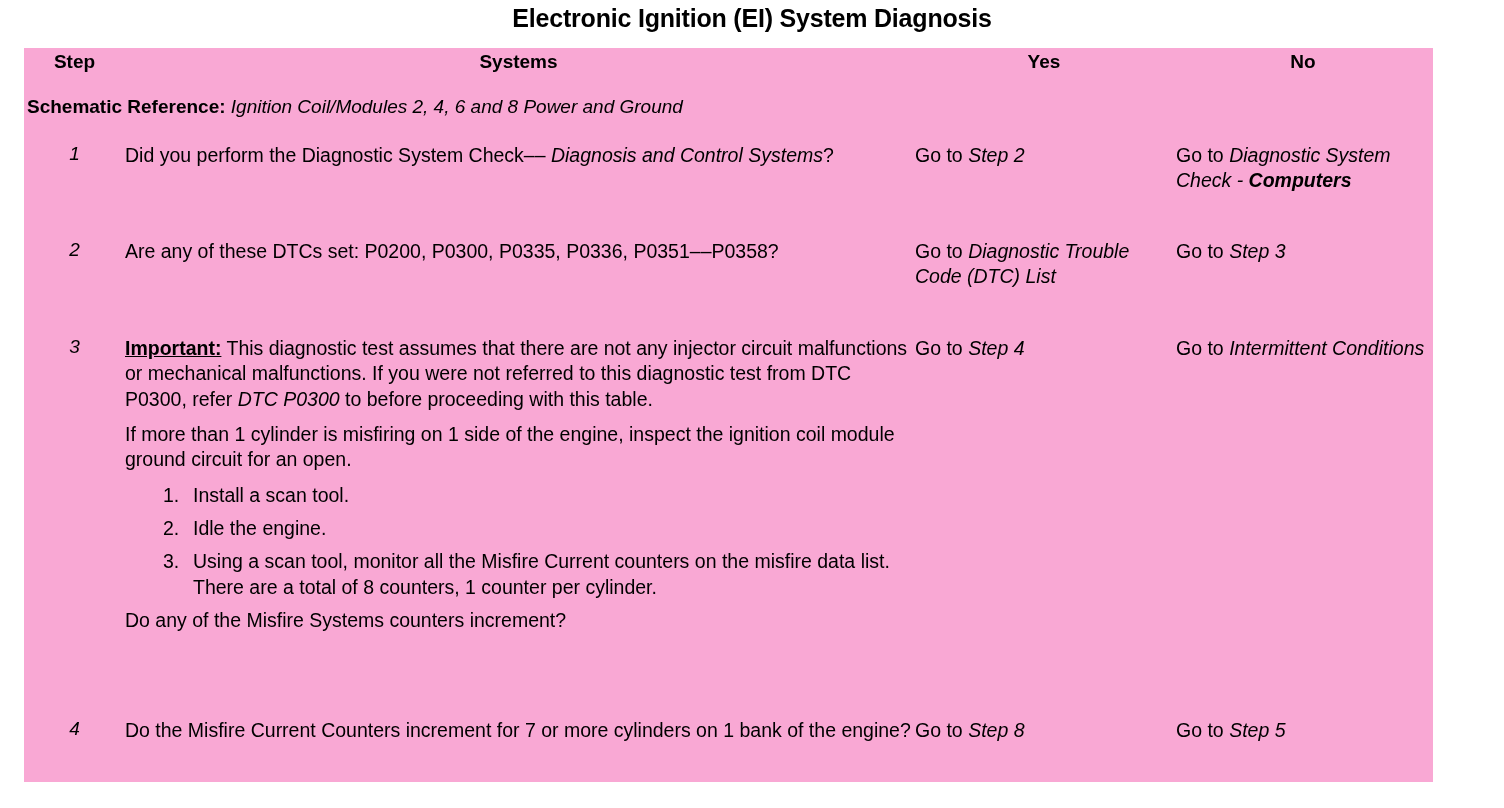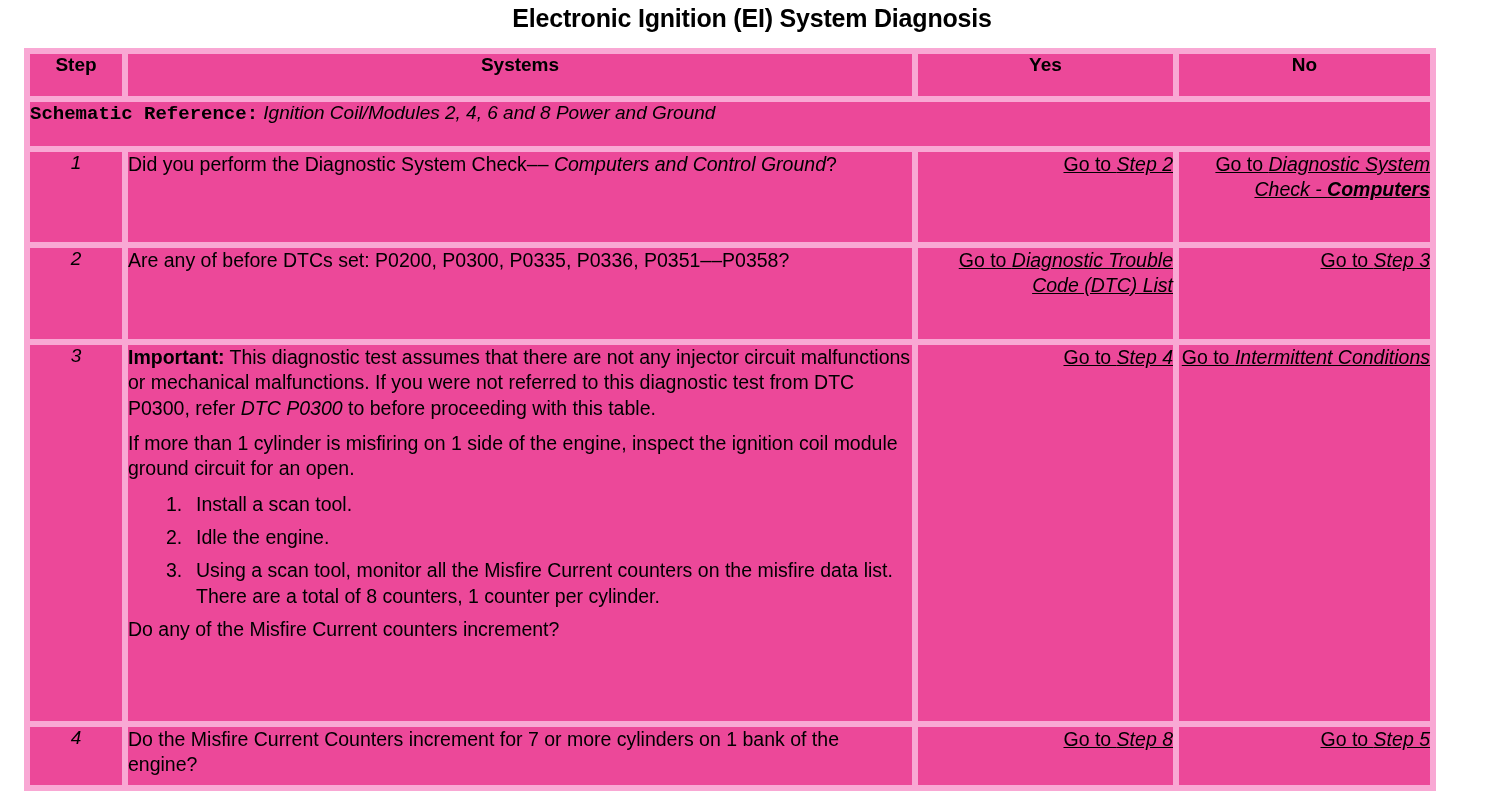--- a/index.html
+++ b/index.html
@@ -36,24 +36,24 @@
   
   .diag-table {
     position: absolute;
     left: 24px;
     top: 48px;
     width: 1406px;
     border-collapse: collapse;
     table-layout: fixed;
   }
   .diag-table td, .diag-table th {
-    border: 6px solid #f9a8d4;
+    border: 3px solid #f9a8d4;
     padding: 0;
     vertical-align: top;
-    background: #ec4899;
+    background: #f9a8d4;
   }
 
   
   col.c-step   { width: 98px; }
   col.c-action { width: 790px; }
   col.c-yes    { width: 261px; }
   col.c-no     { width: 257px; }
 
   
   .hdr-cell {
@@ -64,49 +64,48 @@
     font-weight: bold;
   }
 
   
   .schem-cell {
     height: 44px;
     vertical-align: middle;
     padding: 0 0 0 14px;
     font-size: 19px;
   }
-  .schem-cell .lbl { font-weight: bold; font-family: Liberation Mono, monospace; }
+  .schem-cell .lbl { font-weight: bold; }
   .schem-cell .ref { font-style: italic; }
 
   
   .step-cell {
     text-align: center;
     vertical-align: middle;
     font-size: 19px;
     font-style: italic;
   }
   .action-cell {
     padding: 8px 10px 10px 14px;
     font-size: 19.5px;
     line-height: 1.30;
     vertical-align: top;
   }
   .ans-cell {
-    text-align: right;
+    text-align: left;
     vertical-align: bottom;
     font-size: 19.5px;
     line-height: 1.28;
     padding: 6px 8px 8px 8px;
-    text-decoration: underline;
   }
   .ans-cell.top { vertical-align: top; }
 
   em, .i { font-style: italic; }
   .bi { font-style: italic; font-weight: bold; }
-  .b  { font-weight: bold; }
+  .b  { font-weight: bold; text-decoration: underline; }
 
   .para { margin: 0 0 10px 0; }
   .para.last { margin-bottom: 0; }
 
   ol.substeps {
     margin: 0 0 6px 0;
     padding: 0 0 0 38px;
     list-style: none;
     counter-reset: sub;
   }
@@ -155,54 +154,54 @@
       <tr>
         <td class="schem-cell" colspan="4">
           <span class="lbl">Schematic Reference:</span>
           <span class="ref">Ignition Coil/Modules 2, 4, 6 and 8 Power and Ground</span>
         </td>
       </tr>
 
       <tr class="row-h1">
         <td class="step-cell">1</td>
         <td class="action-cell">
-          <p class="para last"><span>Did you perform the Diagnostic System Check–– </span><span class="i">Computers and Control Ground</span><span>?</span></p>
+          <p class="para last"><span>Did you perform the Diagnostic System Check–– </span><span class="i">Diagnosis and Control Systems</span><span>?</span></p>
         </td>
         <td class="ans-cell">
           <span>Go to </span><span class="i">Step 2</span>
         </td>
         <td class="ans-cell top">
           <span>Go to </span><span class="i">Diagnostic System Check - </span><span class="bi">Computers</span>
         </td>
       </tr>
 
       <tr class="row-h2">
         <td class="step-cell">2</td>
         <td class="action-cell">
-          <p class="para last">Are any of before DTCs set: P0200, P0300, P0335, P0336, P0351––P0358?</p>
+          <p class="para last">Are any of these DTCs set: P0200, P0300, P0335, P0336, P0351––P0358?</p>
         </td>
         <td class="ans-cell top">
           <span>Go to </span><span class="i">Diagnostic Trouble Code (DTC) List</span>
         </td>
         <td class="ans-cell">
           <span>Go to </span><span class="i">Step 3</span>
         </td>
       </tr>
 
       <tr class="row-h3">
         <td class="step-cell">3</td>
         <td class="action-cell">
           <p class="para"><span class="b">Important:</span><span> This diagnostic test assumes that there are not any injector circuit malfunctions or mechanical malfunctions. If you were not referred to this diagnostic test from DTC P0300, refer </span><span class="i">DTC P0300</span><span> to before proceeding with this table.</span></p>
           <p class="para">If more than 1 cylinder is misfiring on 1 side of the engine, inspect the ignition coil module ground circuit for an open.</p>
           <ol class="substeps">
             <li>Install a scan tool.</li>
             <li>Idle the engine.</li>
             <li>Using a scan tool, monitor all the Misfire Current counters on the misfire data list. There are a total of 8 counters, 1 counter per cylinder.</li>
           </ol>
-          <p class="para last">Do any of the Misfire Current counters increment?</p>
+          <p class="para last">Do any of the Misfire Systems counters increment?</p>
         </td>
         <td class="ans-cell">
           <span>Go to </span><span class="i">Step 4</span>
         </td>
         <td class="ans-cell">
           <span>Go to </span><span class="i">Intermittent Conditions</span>
         </td>
       </tr>
 
       <tr class="row-h4">

